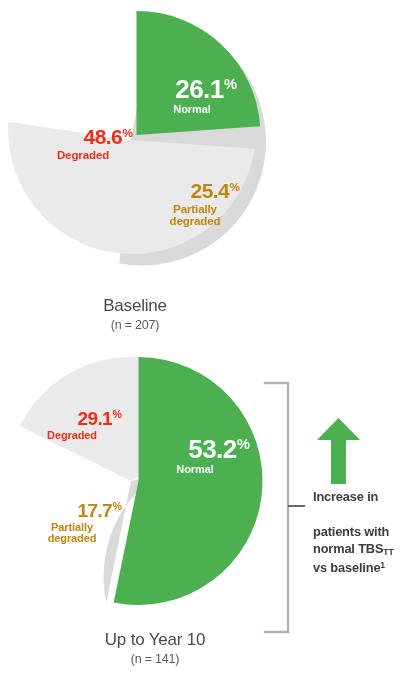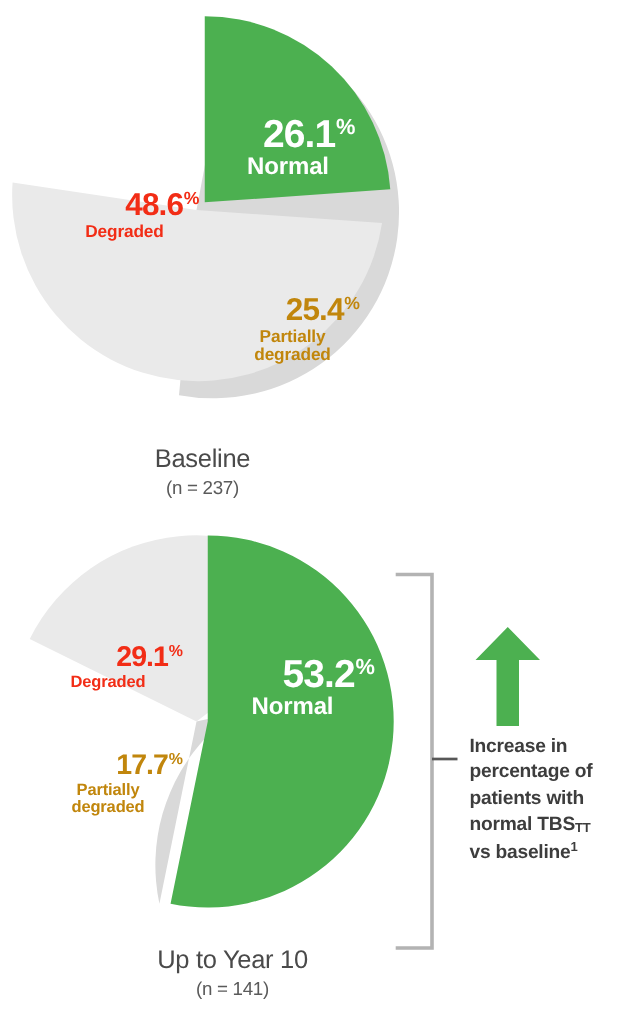--- a/index.html
+++ b/index.html
@@ -58,21 +58,21 @@
   }
   .slice-name {
     display: block;
     font-weight: 700;
     letter-spacing: -0.1px;
     margin-top: 1px;
   }
 
   
   .big .slice-value  { font-size: 26px; }
-  .big .slice-name   { font-size: 16px; }
+  .big .slice-name   { font-size: 11px; }
   .mid .slice-value  { font-size: 21px; }
   .mid .slice-name   { font-size: 11.5px; }
   .sm  .slice-value  { font-size: 19px; }
   .sm  .slice-name   { font-size: 11px; }
 
   .on-green  { color: #ffffff; }
   .degraded  { color: #f22d16; }
   .partial   { color: #c1860c; }
 
   
@@ -152,38 +152,38 @@
       </g>
     </svg>
 
     <div class="slice-label big" style="left:147px; top:76px; width:90px;">
       <span class="slice-value on-green">
         <span>26.1</span><span class="pct">%</span>
       </span>
       <span class="slice-name on-green">Normal</span>
     </div>
 
-    <div class="slice-label mid" style="left:150px; top:196px; width:90px;">
+    <div class="slice-label mid" style="left:150px; top:180px; width:90px;">
       <span class="slice-value partial">
         <span>25.4</span><span class="pct">%</span>
       </span>
       <span class="slice-name partial">Partially</span>
       <span class="slice-name partial" style="margin-top:0;">degraded</span>
     </div>
 
     <div class="slice-label mid" style="left:33px; top:126px; width:100px;">
       <span class="slice-value degraded">
         <span>48.6</span><span class="pct">%</span>
       </span>
       <span class="slice-name degraded">Degraded</span>
     </div>
 
     <div class="caption" style="top:296px;">
       <span class="caption-title">Baseline</span>
-      <span class="caption-sub">(n = 237)</span>
+      <span class="caption-sub">(n = 207)</span>
     </div>
   </div>
 
   <div class="chart-block" id="chart-year10">
 
     <svg class="pie-svg" width="414" height="300" viewBox="0 0 414 300">
 
       <path fill="#D9D9D9" d="M 131 140 L 131 16 A 124 124 0 0 1 19.9 189.4 Z" transform="rotate(191.5 131 140)"></path>
 
       <path fill="#EAEAEA" d="M 131 140 L 131 16 A 124 124 0 0 1 242.1 195.3 Z" transform="rotate(296.3 131 140)"></path>
@@ -201,21 +201,21 @@
     </div>
 
     <div class="slice-label sm" style="left:22px; top:160px; width:100px;">
       <span class="slice-value partial">
         <span>17.7</span><span class="pct">%</span>
       </span>
       <span class="slice-name partial">Partially</span>
       <span class="slice-name partial" style="margin-top:0;">degraded</span>
     </div>
 
-    <div class="slice-label sm" style="left:22px; top:88px; width:100px;">
+    <div class="slice-label sm" style="left:22px; top:68px; width:100px;">
       <span class="slice-value degraded">
         <span>29.1</span><span class="pct">%</span>
       </span>
       <span class="slice-name degraded">Degraded</span>
     </div>
 
     <div class="caption" style="top:289px;padding-left:20px;">
       <span class="caption-title">Up to Year 10</span>
       <span class="caption-sub">(n = 141)</span>
     </div>
@@ -227,20 +227,20 @@
       <path d="M 5 7 L 28 7 L 28 256 L 5 256" fill="none" stroke="#B3B3B3" stroke-width="2.4" stroke-linecap="square" stroke-linejoin="miter"></path>
       <line x1="28" y1="130" x2="45" y2="130" stroke="#575757" stroke-width="1.8"></line>
     </svg>
 
     <svg class="arrow-svg" width="154" height="265" viewBox="0 0 154 265">
       <path d="M 71 108 L 71 64 L 57 64 L 78.5 42 L 100 64 L 86 64 L 86 108 Z" fill="#4CB050"></path>
     </svg>
 
     <div id="annotation-text">
       <span>Increase in</span><br>
-      <span>percentage of</span><br>
+      <br>
       <span>patients with</span><br>
       <span>normal TBS</span><sub>TT</sub><br>
       <span>vs baseline</span><sup>1</sup>
     </div>
   </div>
 
 </div>
 
 </body></html>

